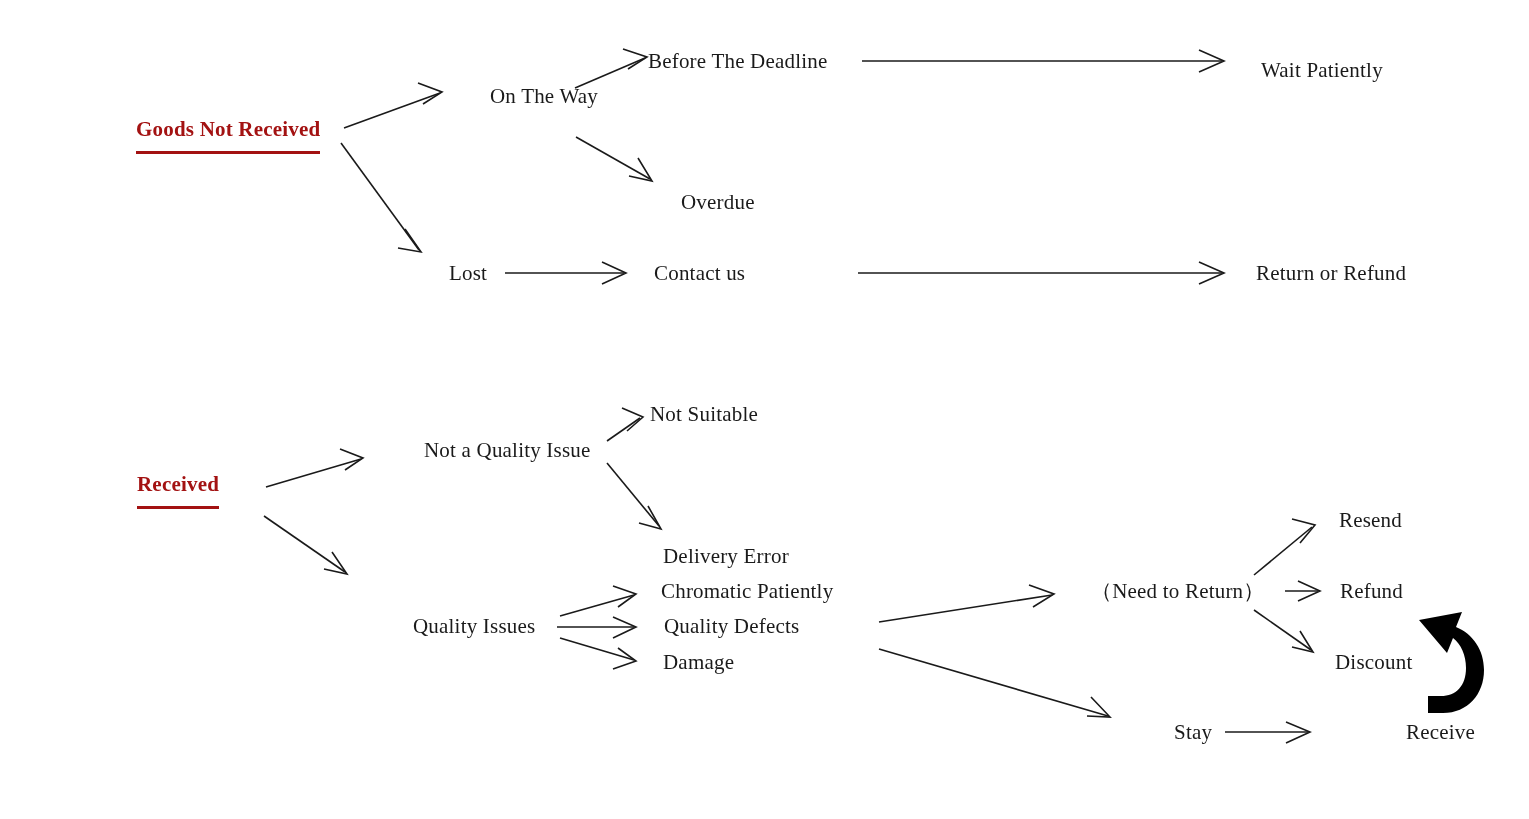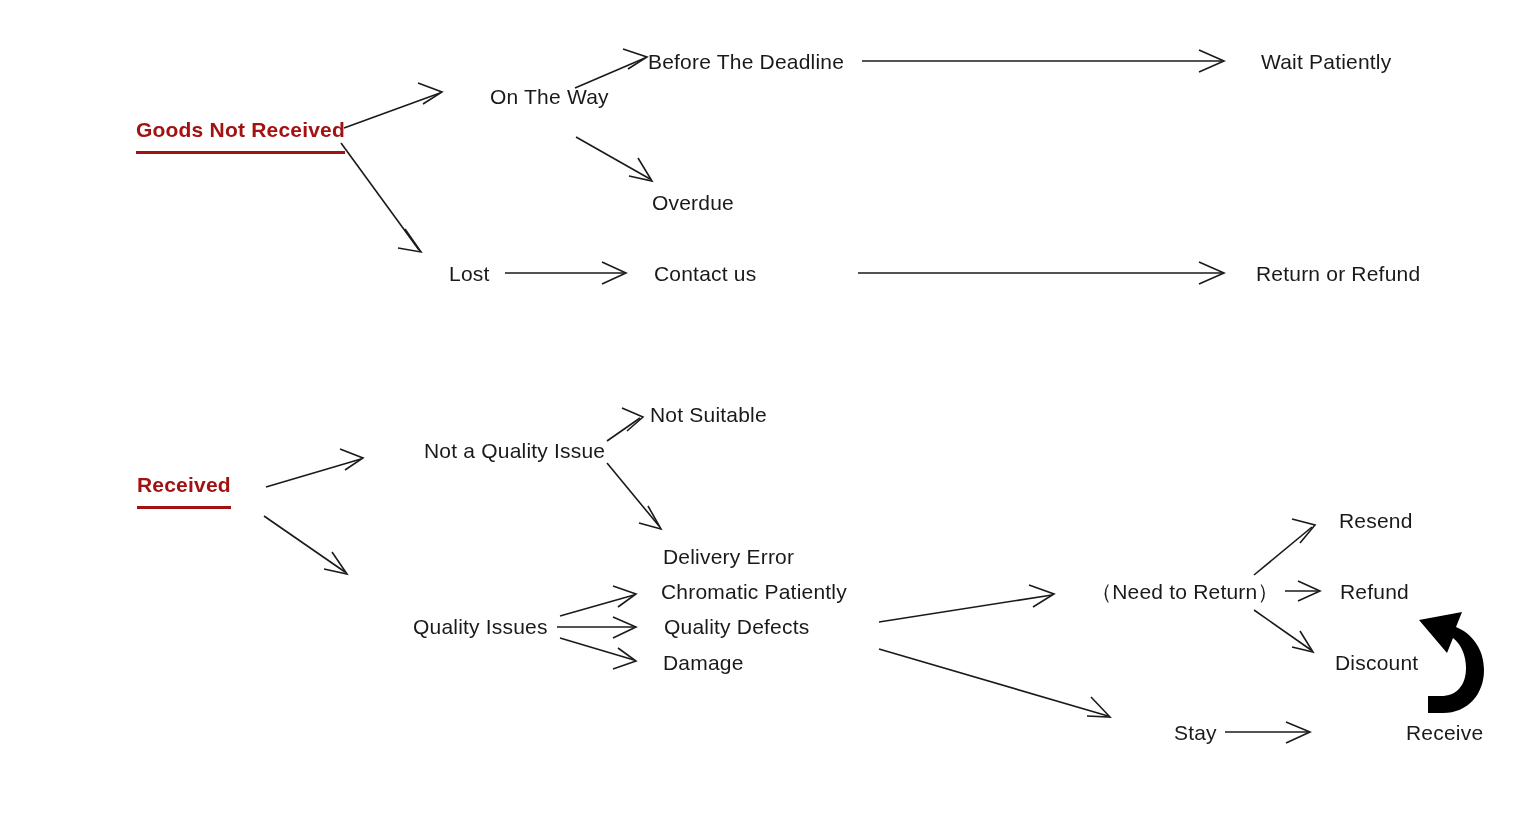--- a/index.html
+++ b/index.html
@@ -22,21 +22,21 @@
     left: 0;
     top: 0;
     width: 1529px;
     height: 819px;
     pointer-events: none;
   }
   .node {
     position: absolute;
     white-space: nowrap;
     color: #1a1a1a;
-    font-family: Liberation Sans, sans-serif;
+    font-family: Liberation Serif, serif;
     font-size: 21px;
     line-height: 1;
     letter-spacing: 0.2px;
   }
   .node.root {
     color: #a31212;
     font-weight: bold;
     font-size: 21px;
     border-bottom: 3px solid #a31212;
     padding-bottom: 11px;
@@ -184,23 +184,23 @@
     </g>
 
   </svg>
 
   <div class="node root" style="left:136px; top:119px;">Goods Not Received</div>
 
   <div class="node" style="left:450px; top:86px;margin-left:40px;">On The Way</div>
 
   <div class="node" style="left:648px; top:51px;">Before The Deadline</div>
 
-  <div class="node" style="left:652px; top:192px;text-align:right;">Overdue</div>
-
-  <div class="node" style="left:1261px; top:51px;">Wait Patiently</div>
+  <div class="node" style="left:681px; top:192px;text-align:right;">Overdue</div>
+
+  <div class="node" style="left:1261px; top:60px;">Wait Patiently</div>
 
   <div class="node" style="left:449px; top:263px;">Lost</div>
 
   <div class="node" style="left:654px; top:263px;">Contact us</div>
 
   <div class="node" style="left:1256px; top:263px;">Return or Refund</div>
 
   <div class="node root" style="left:137px; top:474px;">Received</div>
 
   <div class="node" style="left:424px; top:440px;">Not a Quality Issue</div>

